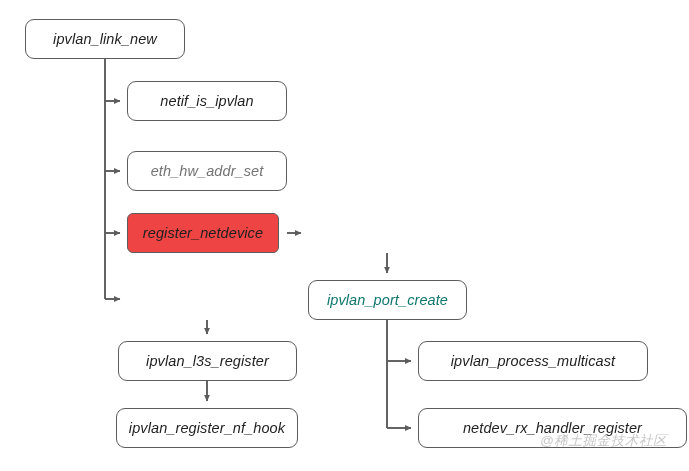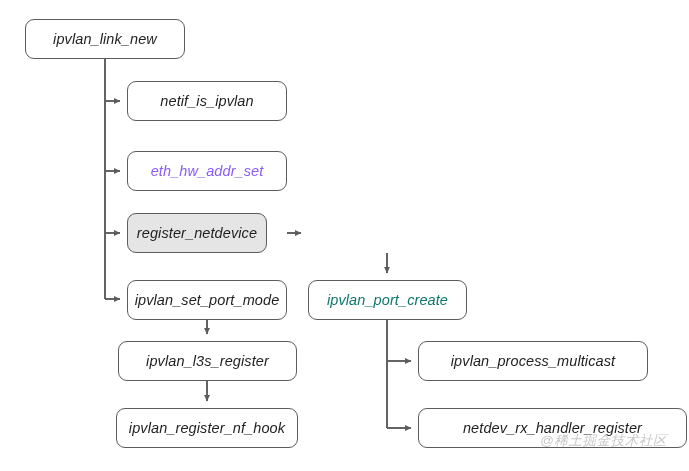--- a/index.html
+++ b/index.html
@@ -96,28 +96,25 @@
       <path d="M387,428 L411,428" marker-end="url(#arrow)"></path>
     </g>
   </svg>
 
   <div class="node" style="left: 25px; top: 19px; width: 160px; height: 40px; border-color: rgb(92, 92, 92); background: rgb(255, 255, 255); color: rgb(31, 31, 31);">
     <span class="node-label">ipvlan_link_new</span>
   </div>
   <div class="node" style="left: 127px; top: 81px; width: 160px; height: 40px; border-color: rgb(92, 92, 92); background: rgb(255, 255, 255); color: rgb(31, 31, 31);">
     <span class="node-label">netif_is_ipvlan</span>
   </div>
-  <div class="node" style="left: 127px; top: 151px; width: 160px; height: 40px; border-color: rgb(92, 92, 92); background: rgb(255, 255, 255); color: #8b5cf6;">
+  <div class="node" style="left: 127px; top: 151px; width: 160px; height: 40px; border-color: rgb(92, 92, 92); background: rgb(255, 255, 255); color: #737373;">
     <span class="node-label">eth_hw_addr_set</span>
   </div>
-  <div class="node" style="left: 127px; top: 213px; width: 140px; height: 40px; border-color: rgb(92, 92, 92); background: #e5e5e5; color: rgb(31, 31, 31);">
+  <div class="node" style="left: 127px; top: 213px; width: 152px; height: 40px; border-color: rgb(92, 92, 92); background: #ef4444; color: rgb(31, 31, 31); border-radius: 6px;">
     <span class="node-label">register_netdevice</span>
-  </div>
-  <div class="node" style="left: 127px; top: 280px; width: 160px; height: 40px; border-color: rgb(92, 92, 92); background: rgb(255, 255, 255); color: rgb(31, 31, 31);">
-    <span class="node-label">ipvlan_set_port_mode</span>
   </div>
   <div class="node" style="left: 118px; top: 341px; width: 179px; height: 40px; border-color: rgb(92, 92, 92); background: rgb(255, 255, 255); color: rgb(31, 31, 31);">
     <span class="node-label">ipvlan_l3s_register</span>
   </div>
   <div class="node" style="left: 116px; top: 408px; width: 182px; height: 40px; border-color: rgb(92, 92, 92); background: rgb(255, 255, 255); color: rgb(31, 31, 31);">
     <span class="node-label">ipvlan_register_nf_hook</span>
   </div>
   <div class="node" style="left: 308px; top: 280px; width: 159px; height: 40px; border-color: rgb(92, 92, 92); background: rgb(255, 255, 255); color: #0f766e;">
     <span class="node-label">ipvlan_port_create</span>
   </div>

